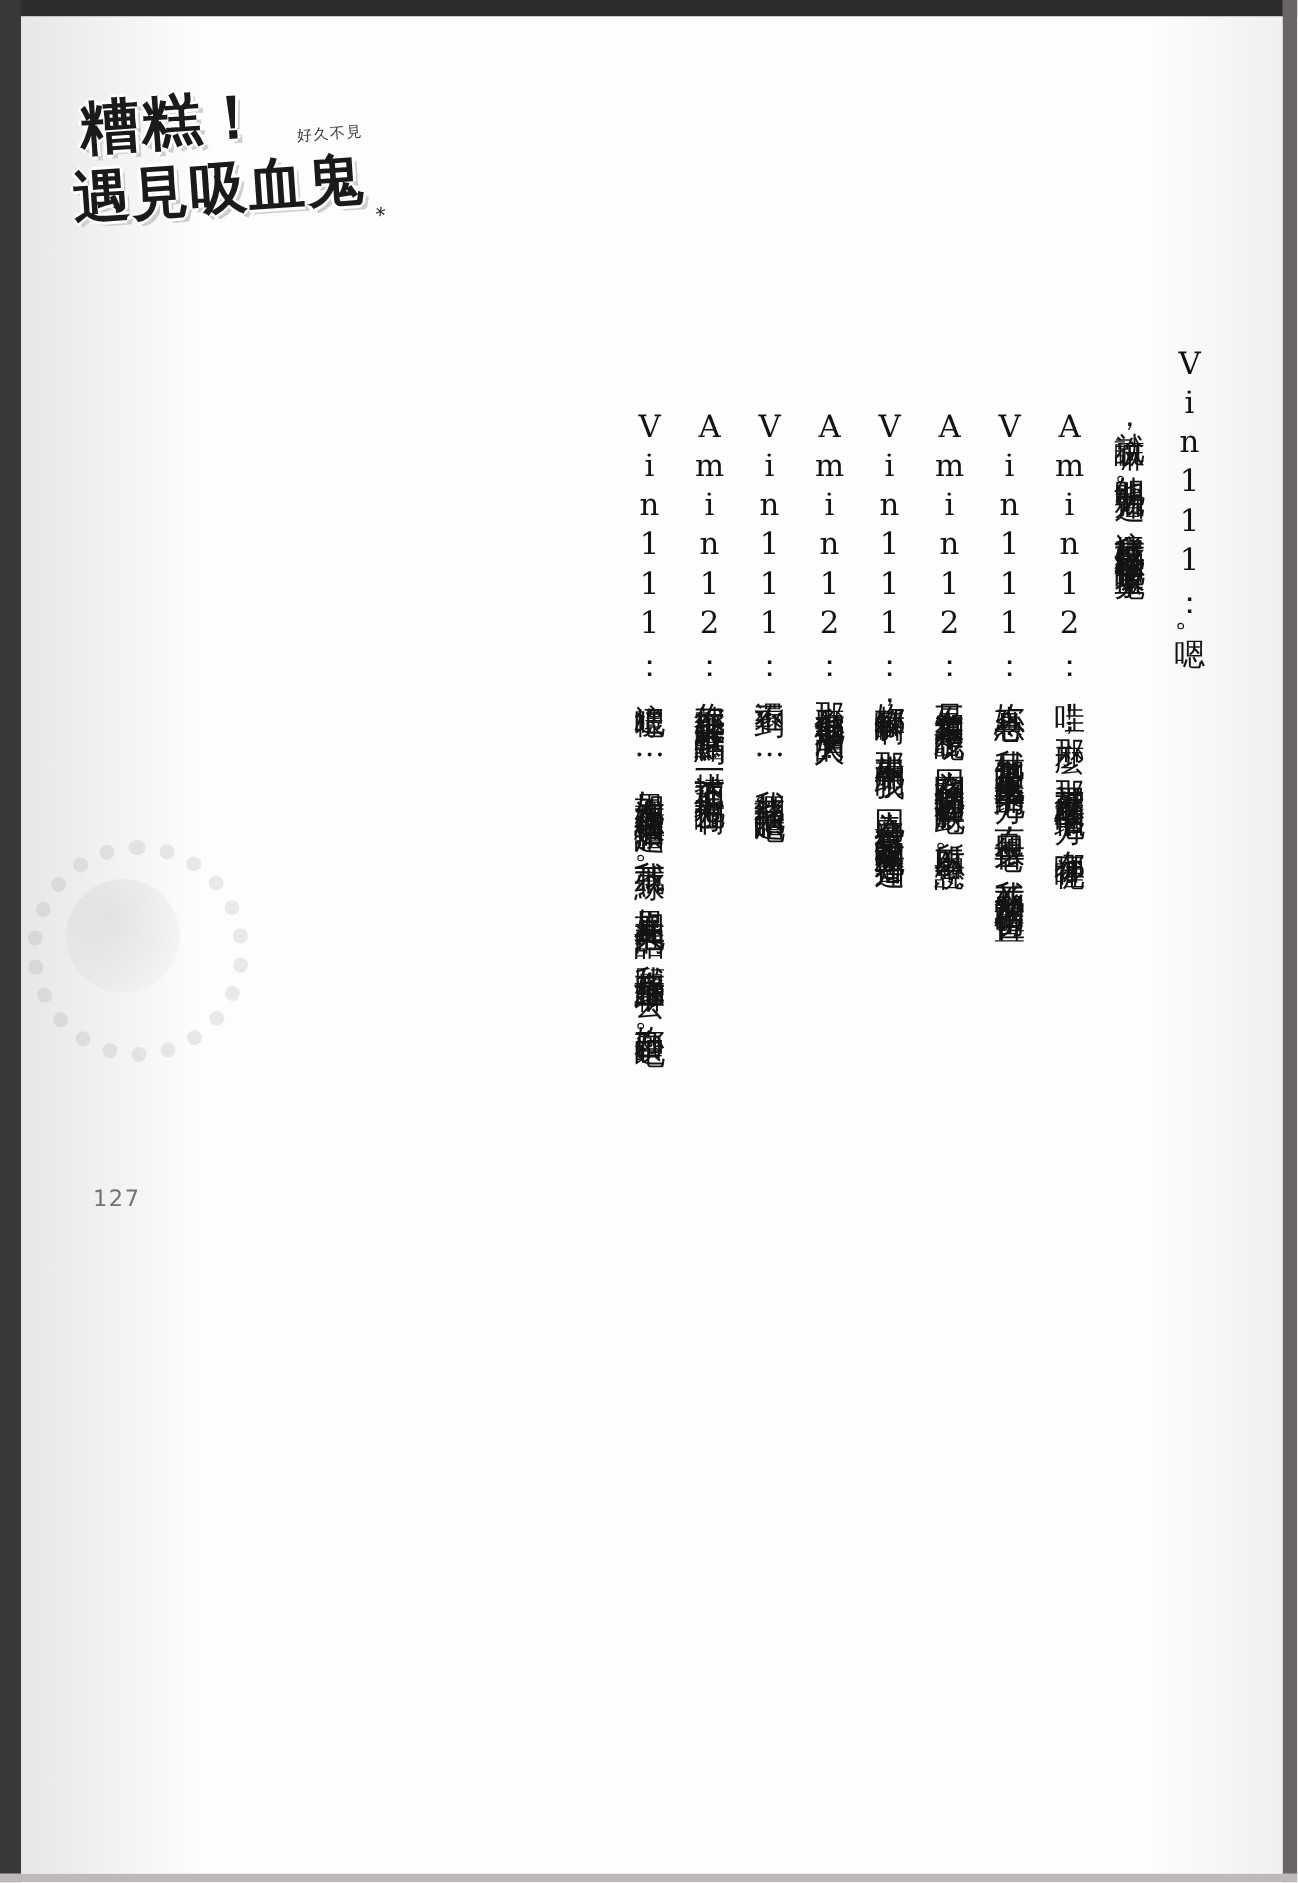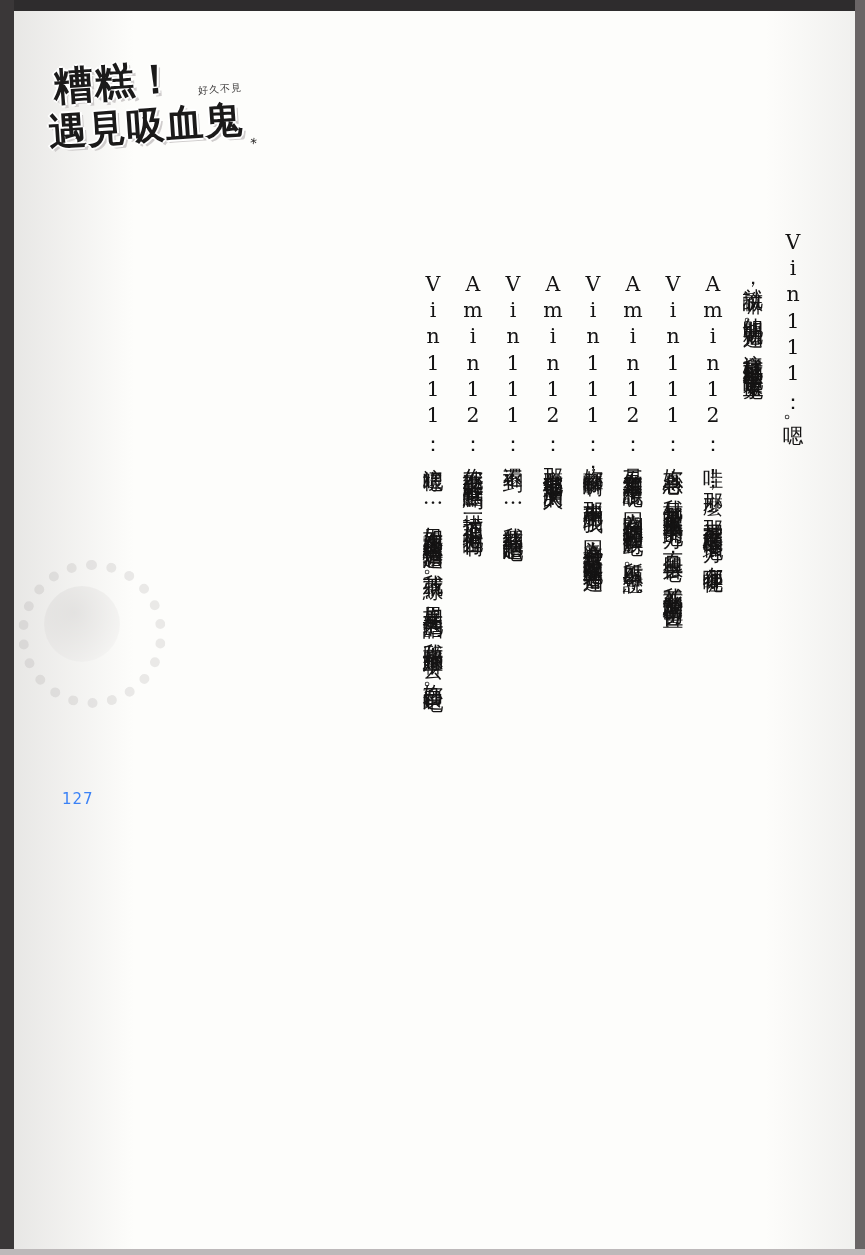--- a/index.html
+++ b/index.html
@@ -138,21 +138,21 @@
     background: radial-gradient(circle at 40% 35%, #9a9595, #d8d5d5 70%, #ffffff);
   }
 
   
   .page-number {
     position: absolute;
     left: 62px;
     top: 790px;
     font-family: "DejaVu Sans", "Liberation Sans", sans-serif;
     font-size: 15px;
-    color: #3b82f6;
+    color: #737373;
     letter-spacing: 1px;
   }
 
   
   .body-text {
     position: absolute;
     right: 52px;
     top: 230px;
     height: 950px;
     display: flex;

